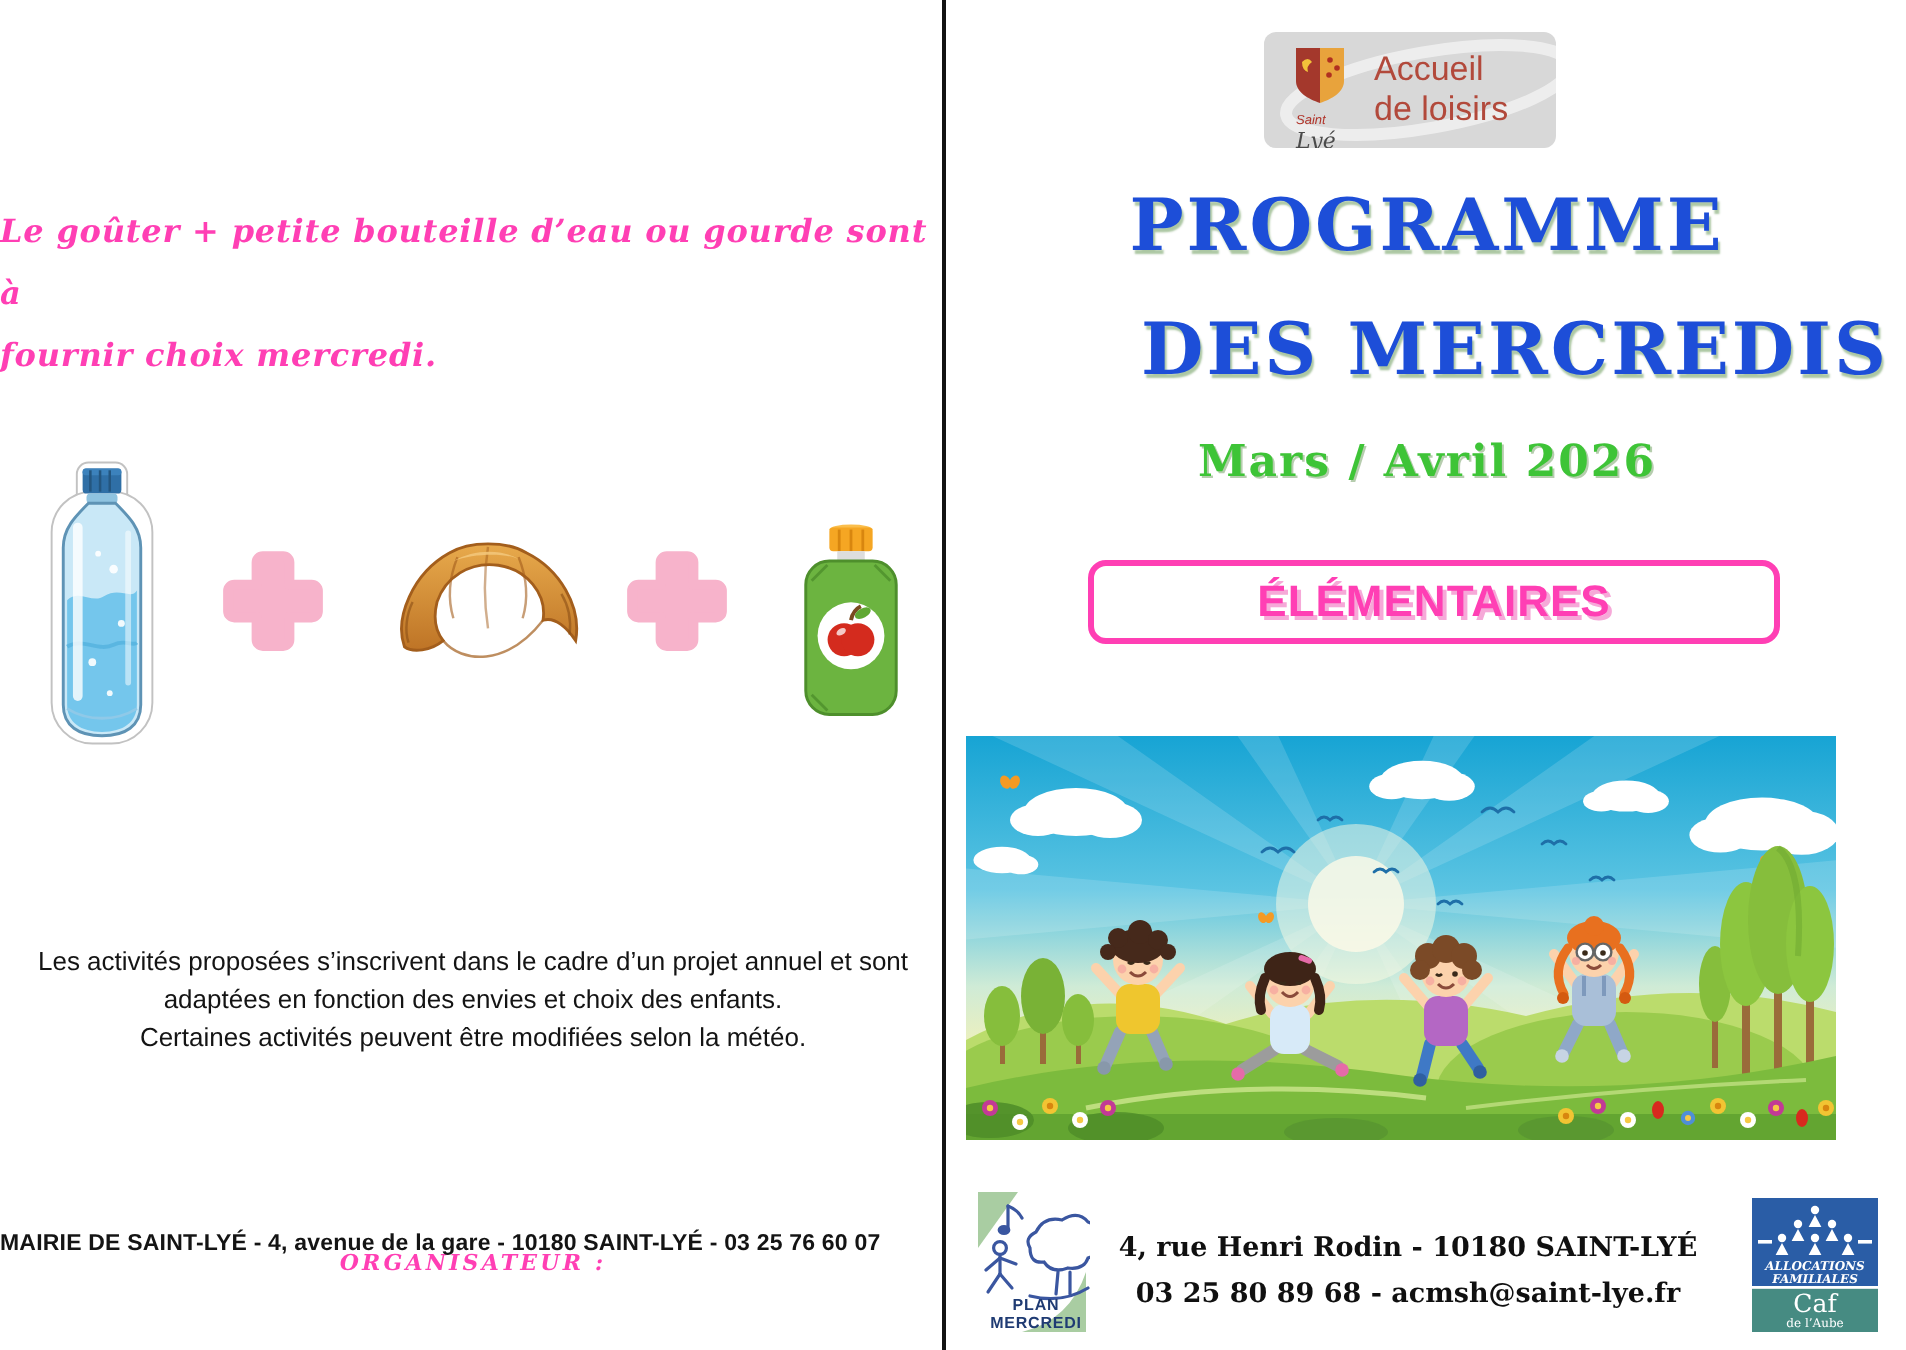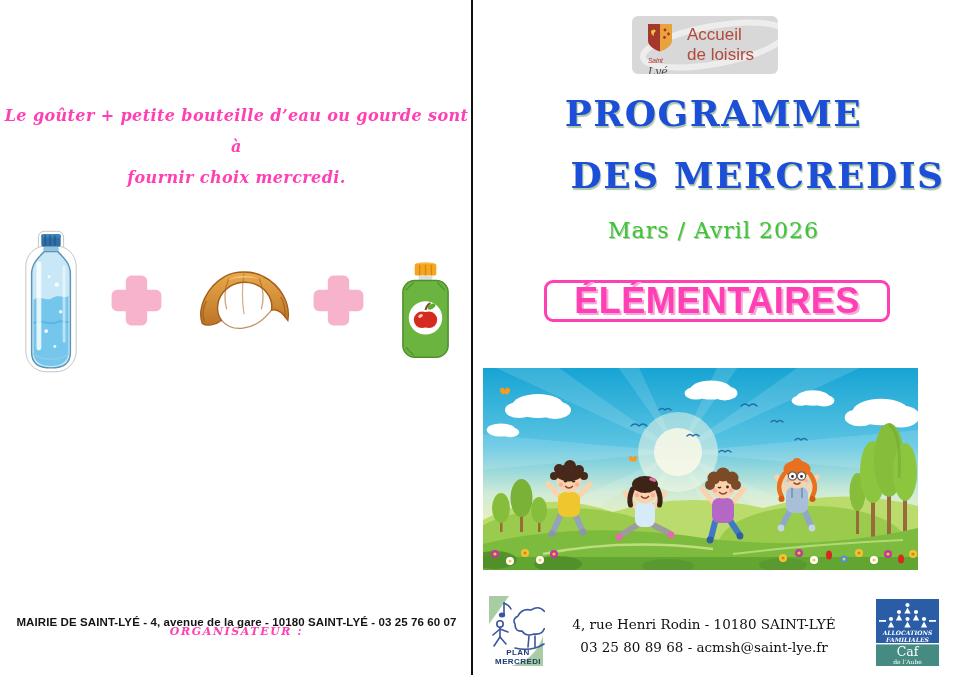--- a/index.html
+++ b/index.html
@@ -7,35 +7,35 @@
     width:953px;height:675px;position:relative;background:#ffffff;
     font-family:"Liberation Sans",sans-serif;overflow:hidden;
   }
   .abs{position:absolute;}
   
   .divider{left:471px;top:0;width:2px;height:675px;background:#121212;}
 
   
   .page-left{left:0;top:0;width:473px;height:675px;}
   .reminder{
-    left:0;top:100px;width:473px;text-align:center;
+    left:0;top:100px;width:473px;text-align:left;
     color:#FF3FB4;font-family:"DejaVu Serif",serif;font-style:italic;font-weight:700;
     font-size:16px;line-height:31px;letter-spacing:.4px;
   }
   .info{
     left:0;top:471px;width:473px;text-align:center;color:#141414;
     font-size:13px;line-height:19px;
   }
   .organizer-label{
     left:0;top:597px;width:473px;text-align:center;color:#FF3FB4;
     font-family:"DejaVu Serif",serif;font-style:italic;font-weight:700;
     font-size:11px;letter-spacing:1.6px;margin-top:28px;
   }
   .organizer-address{
-    left:0;top:616px;width:473px;text-align:center;color:#141414;
+    left:0;top:616px;width:473px;text-align:left;color:#141414;
     font-weight:700;font-size:11.5px;letter-spacing:.1px;
   }
 
   
   .page-right{left:474px;top:0;width:479px;height:675px;}
   .accueil-logo{
     left:158px;top:16px;width:146px;height:58px;background:#D8D8D8;
     border-radius:6px;overflow:hidden;
   }
   .accueil-logo .swoosh{position:absolute;left:0;top:0;}
@@ -49,36 +49,36 @@
 
   .title-line{
     left:0;width:479px;text-align:center;color:#1d4ed8;
     font-family:"DejaVu Serif",serif;font-weight:700;font-size:36px;letter-spacing:1.5px;
     text-shadow:1px 2px 1px rgba(72,130,52,.45);
   }
   .title-1{top:92px;}
   .title-2{top:154px;padding-left:44px;}
   .subtitle{
     left:0;top:218px;width:479px;text-align:center;color:#3EC437;
-    font-family:"DejaVu Serif",serif;font-weight:400;font-size:22px;letter-spacing:1px;
+    font-family:"DejaVu Serif",serif;font-weight:700;font-size:22px;letter-spacing:1px;
     text-shadow:1px 1px 0 rgba(72,130,52,.4);
   }
   .badge{
     left:70px;top:280px;width:340px;height:36px;border:3px solid #FF3FB4;border-radius:9px;
     display:flex;align-items:center;justify-content:center;
-    color:#FF3FB4;font-weight:700;font-size:36px;letter-spacing:.5px;
+    color:#FF3FB4;font-weight:700;font-size:22px;letter-spacing:.5px;
     text-shadow:2px 2px 0 #F6A9D8;
   }
   .illustration{left:9px;top:368px;width:435px;height:202px;}
   .plan-logo{left:13px;top:594px;width:58px;height:76px;text-align:center;}
   .plan-text{position:absolute;left:4px;top:55px;width:54px;line-height:8.5px;
     color:#1F3B73;font-weight:700;font-size:8px;letter-spacing:.4px;}
   .footer-address{
     left:70px;top:613px;width:320px;text-align:center;color:#101010;
-    font-family:"DejaVu Serif",serif;font-weight:400;font-size:13.5px;line-height:23px;
+    font-family:"DejaVu Serif",serif;font-weight:700;font-size:13.5px;line-height:23px;
   }
   .caf-logo{left:402px;top:599px;width:63px;height:67px;}
 </style>
 </head>
 <body>
 
 <div class="abs divider"></div>
 
 <div class="abs page-left">
 
@@ -146,20 +146,25 @@
     <path d="M50,30 L42,22" stroke="#4E8F2C" stroke-width="1.5" opacity=".8"></path>
     <path d="M10,88 L18,96" stroke="#4E8F2C" stroke-width="1.5" opacity=".8"></path>
     <circle cx="30" cy="58" r="17" fill="#ffffff"></circle>
     <path d="M30,50 q1,-5 5,-7" fill="none" stroke="#7A4A1F" stroke-width="2"></path>
     <ellipse cx="36" cy="46.5" rx="4.4" ry="2.4" fill="#5FA832" transform="rotate(-28 36 46.5)"></ellipse>
     <circle cx="26.5" cy="60" r="8.4" fill="#D42B1E"></circle>
     <circle cx="33.5" cy="60" r="8.4" fill="#D42B1E"></circle>
     <ellipse cx="25" cy="56" rx="2.6" ry="1.6" fill="#ffffff" opacity=".75" transform="rotate(-30 25 56)"></ellipse>
   </svg>
 
+  <div class="abs info">
+    <div>Les activités proposées s’inscrivent dans le cadre d’un projet annuel et sont</div>
+    <div>adaptées en fonction des envies et choix des enfants.</div>
+    <div>Certaines activités peuvent être modifiées selon la météo.</div>
+  </div>
 
   <div class="abs organizer-label">ORGANISATEUR :</div>
   <div class="abs organizer-address">MAIRIE DE SAINT-LYÉ - 4, avenue de la gare - 10180 SAINT-LYÉ - 03 25 76 60 07</div>
 </div>
 
 <div class="abs page-right">
 
   <div class="abs accueil-logo">
     <svg class="swoosh" width="146" height="58" viewBox="0 0 146 58">
       <ellipse cx="82" cy="29" rx="72" ry="19" fill="none" stroke="#ffffff" stroke-width="6" opacity=".55" transform="rotate(-10 82 29)"></ellipse>

